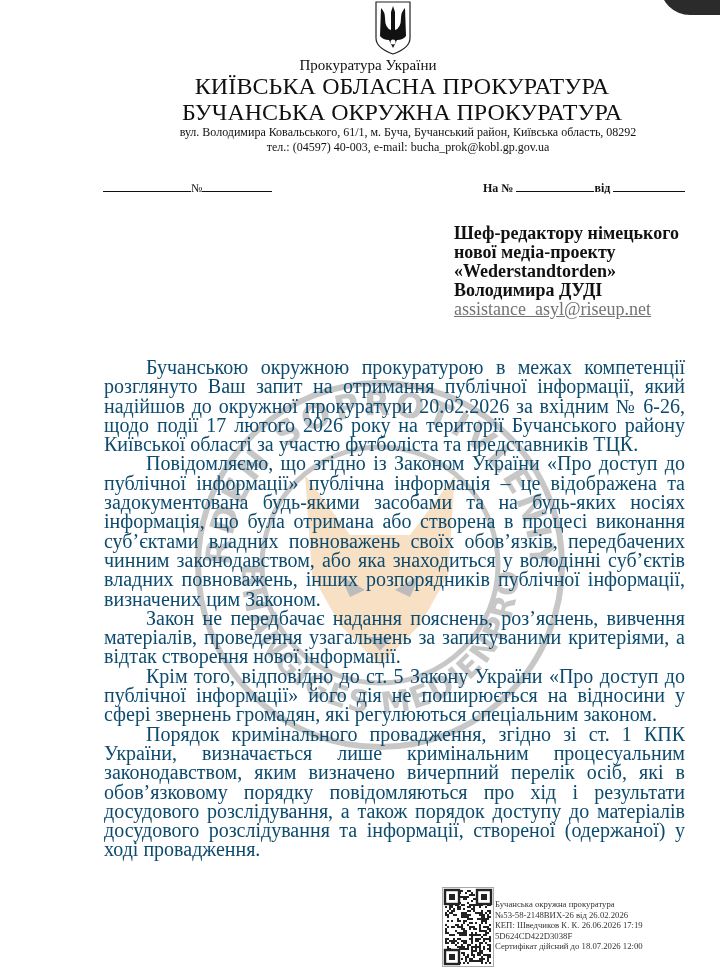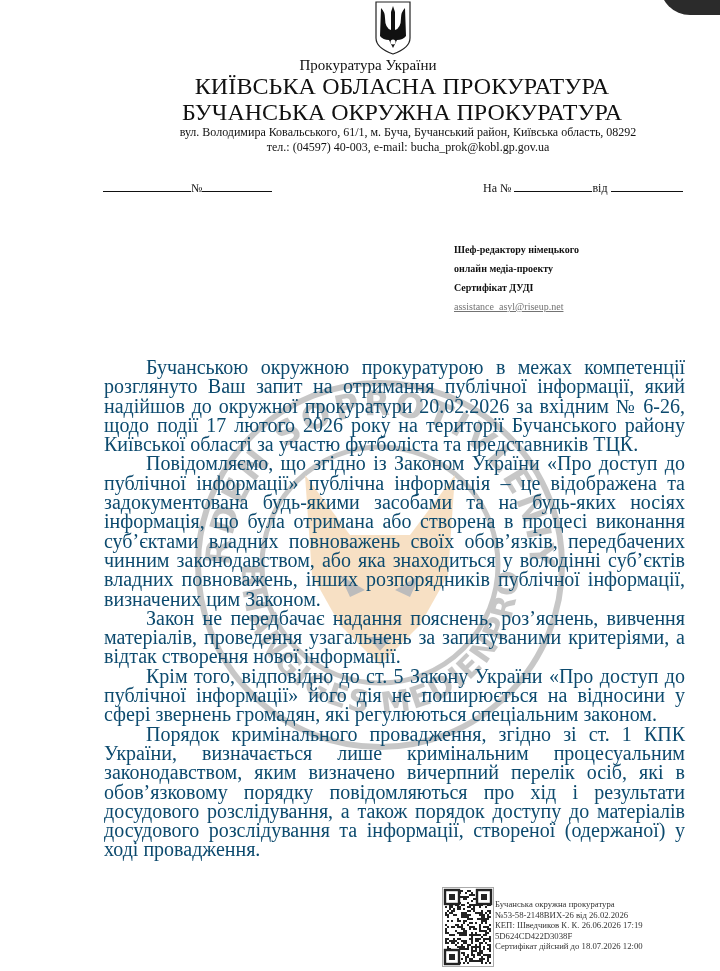--- a/index.html
+++ b/index.html
@@ -11,23 +11,23 @@
     .hdr-line { position: absolute; left: 0; width: 720px; text-align: center; white-space: nowrap; }
     .hdr-sub { top: 57px; font-size: 15px; left: 8px; }
     .hdr-big1 { top: 73px; font-size: 24px; left: 42px; letter-spacing: 0.1px; }
     .hdr-big2 { top: 99px; font-size: 24px; left: 42px; }
     .hdr-addr { top: 125px; font-size: 12px; left: 48px; }
     .hdr-tel { top: 140px; font-size: 12px; left: 48px; }
 
     .regline { position: absolute; top: 180px; font-size: 12px; white-space: nowrap; }
     .regline .blank { display: inline-block; border-bottom: 1px solid #111; height: 11px; vertical-align: baseline; }
     .reg-left { left: 103px; }
-    .reg-right { left: 483px; }
-
-    .addressee { position: absolute; left: 454px; top: 240px; font-size: 10px; line-height: 19px; font-weight: bold; }
+    .reg-right { left: 483px; font-weight: bold; }
+
+    .addressee { position: absolute; left: 454px; top: 224px; font-size: 18px; line-height: 19px; font-weight: bold; }
     .addressee .email { font-weight: normal; color: #737373; text-decoration: underline; }
 
     .body-text { position: absolute; left: 104px; top: 358px; width: 581px; font-size: 20px; line-height: 19.3px;
                  text-align: justify; color: #0c4a6e; }
     .body-text p { margin: 0; text-indent: 42px; }
 
     .watermark { position: absolute; left: 190px; top: 375px; width: 380px; height: 380px; opacity: 0.32; pointer-events: none; }
 
     .signature-block { position: absolute; left: 442px; top: 887px; width: 270px; height: 80px; }
     .qr { position: absolute; left: 0; top: 0; width: 50px; height: 78px; border: 1px solid #aaa; background: #fff; }
@@ -54,22 +54,23 @@
   <span class="blank" style="width:88px"></span><span>№</span><span class="blank" style="width:70px"></span>
 </div>
 <div class="regline reg-right">
   <span>На №</span>
   <span class="blank" style="width:78px"></span><span>від</span>
   <span class="blank" style="width:72px"></span>
 </div>
 
 <div class="addressee">
   <div>Шеф-редактору німецького</div>
-  <div>онлайн медіа-проекту</div>
-  <div>Сертифікат ДУДІ</div>
+  <div>нової медіа-проекту</div>
+  <div>«Wederstandtorden»</div>
+  <div>Володимира ДУДІ</div>
   <div class="email">assistance_asyl@riseup.net</div>
 </div>
 
 <svg class="watermark" viewBox="0 0 380 380">
   <defs>
     <path id="ringTop" d="M40 190 A150 150 0 0 1 340 190"></path>
     <path id="ringBot" d="M52 200 A138 138 0 0 0 328 200"></path>
   </defs>
   <circle cx="190" cy="190" r="182" fill="none" stroke="#555" stroke-width="6"></circle>
   <circle cx="190" cy="190" r="118" fill="none" stroke="#555" stroke-width="5"></circle>

